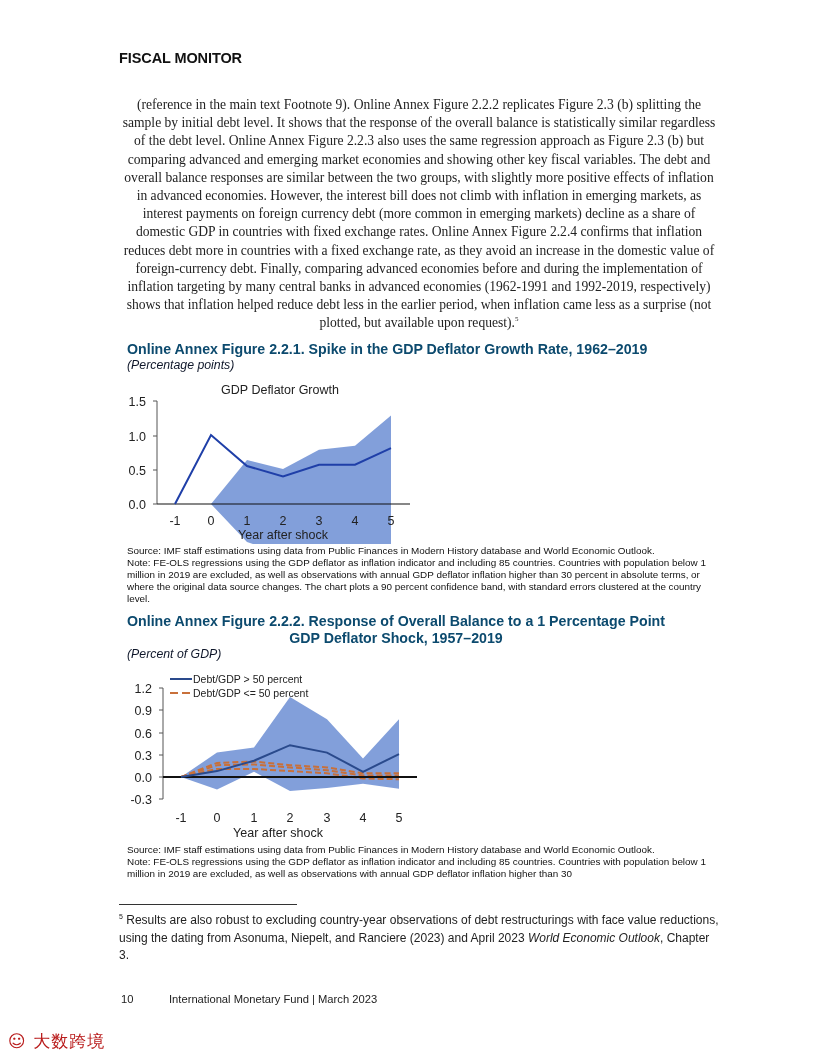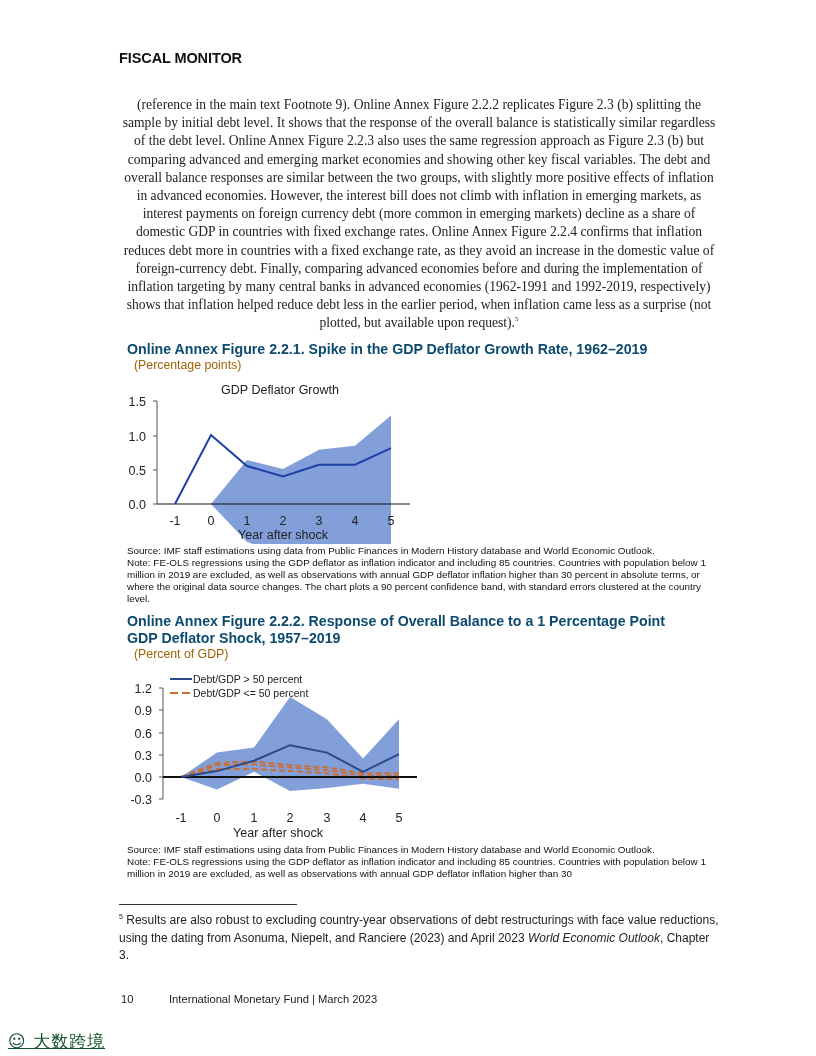--- a/index.html
+++ b/index.html
@@ -1,28 +1,28 @@
 <!DOCTYPE html>
 <html><head>
 <meta charset="utf-8">
 <style>
   html, body { margin:0; padding:0; background:#ffffff; }
   body { width:816px; height:1056px; position:relative; overflow:hidden; }
   .header { position:absolute; left:119px; top:50px; font-family:"Liberation Sans", sans-serif; font-weight:bold; font-size:14.5px; color:#111; letter-spacing:-0.1px; }
   .body-text { position:absolute; left:119px; top:96px; width:600px; font-family:"Liberation Serif", serif; font-size:13.6px; line-height:18.2px; color:#222; text-align:center; }
   .body-text sup { font-size:7px; vertical-align:super; line-height:0; }
   .fig-title { position:absolute; left:127px; font-family:"Liberation Sans", sans-serif; font-weight:bold; font-size:14.2px; line-height:17px; color:#0c4a6e; }
-  .fig-sub { position:absolute; left:134px; font-family:"Liberation Sans", sans-serif; font-size:12.3px; color:#a16207; }
+  .fig-sub { position:absolute; left:127px; font-family:"Liberation Sans", sans-serif; font-style:italic; font-size:12.3px; color:#0f172a; }
   .fig-note { position:absolute; left:127px; width:580px; font-family:"Liberation Sans", sans-serif; font-size:9.9px; line-height:12px; color:#111; }
   svg text { font-family:"Liberation Sans", sans-serif; fill:#222; }
   .fn-rule { position:absolute; left:119px; top:904px; width:178px; height:1px; background:#333; }
   .footnote { position:absolute; left:119px; top:912px; width:600px; font-family:Liberation Sans, sans-serif; font-size:12px; line-height:17.5px; color:#222; }
   .footnote sup { font-size:7px; vertical-align:super; line-height:0; }
   .footer { position:absolute; top:993px; font-family:"Liberation Sans", sans-serif; font-size:11.2px; color:#222; }
-  .watermark { position:absolute; left:8px; top:1030px; font-family:"DejaVu Sans", sans-serif; font-size:17px; color:#14532d; letter-spacing:1px;text-decoration:underline; }
+  .watermark { position:absolute; left:8px; top:1030px; font-family:"DejaVu Sans", sans-serif; font-size:17px; color:#b91c1c; letter-spacing:1px; }
 </style>
 </head>
 <body>
 
 <div class="header">FISCAL MONITOR</div>
 
 <div class="body-text"><span>(reference in the main text Footnote 9). Online Annex Figure 2.2.2 replicates Figure 2.3 (b) splitting the sample by initial debt level. It shows that the response of the overall balance is statistically similar regardless of the debt level. Online Annex Figure 2.2.3 also uses the same regression approach as Figure 2.3 (b) but comparing advanced and emerging market economies and showing other key fiscal variables. The debt and overall balance responses are similar between the two groups, with slightly more positive effects of inflation in advanced economies. However, the interest bill does not climb with inflation in emerging markets, as interest payments on foreign currency debt (more common in emerging markets) decline as a share of domestic GDP in countries with fixed exchange rates. Online Annex Figure 2.2.4 confirms that inflation reduces debt more in countries with a fixed exchange rate, as they avoid an increase in the domestic value of foreign-currency debt. Finally, comparing advanced economies before and during the implementation of inflation targeting by many central banks in advanced economies (1962-1991 and 1992-2019, respectively) shows that inflation helped reduce debt less in the earlier period, when inflation came less as a surprise (not plotted, but available upon request).</span><sup>5</sup></div>
 
 <div class="fig-title" style="top:341px;">Online Annex Figure 2.2.1. Spike in the GDP Deflator Growth Rate, 1962–2019</div>
 <div class="fig-sub" style="top:358px;">(Percentage points)</div>
@@ -57,21 +57,21 @@
     <text x="391" y="525">5</text>
   </g>
   <text x="283" y="539" font-size="12.5" text-anchor="middle">Year after shock</text>
 </svg>
 
 <div class="fig-note" style="top:545px;">
   <div>Source: IMF staff estimations using data from Public Finances in Modern History database and World Economic Outlook.</div>
   <div>Note: FE-OLS regressions using the GDP deflator as inflation indicator and including 85 countries. Countries with population below 1 million in 2019 are excluded, as well as observations with annual GDP deflator inflation higher than 30 percent in absolute terms, or where the original data source changes. The chart plots a 90 percent confidence band, with standard errors clustered at the country level.</div>
 </div>
 
-<div class="fig-title" style="top:613px;">
+<div class="fig-title" style="top:613px;text-align:center;">
   <div>Online Annex Figure 2.2.2. Response of Overall Balance to a 1 Percentage Point</div>
   <div>GDP Deflator Shock, 1957–2019</div>
 </div>
 <div class="fig-sub" style="top:647px;text-align:center;">(Percent of GDP)</div>
 
 <svg style="position:absolute;left:120px;top:666px;" width="300" height="178" viewBox="120 666 300 178">
 
   <polygon fill="#7b9ad8" opacity="0.95" points="181,777 217,752.6 254,747.4 290,697.1 327,719.3 363,758.5 399,719.3 399,788.8 363,783.7 327,788.1 290,791.1 254,771.8 217,789.6"></polygon>
 
   <g>

